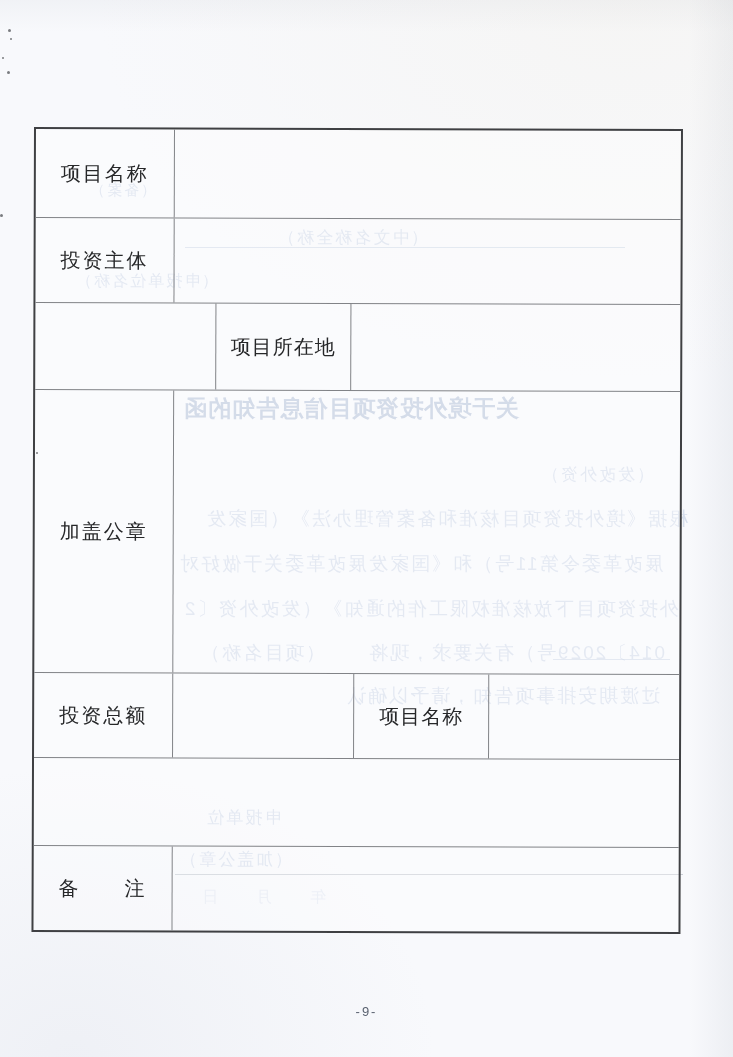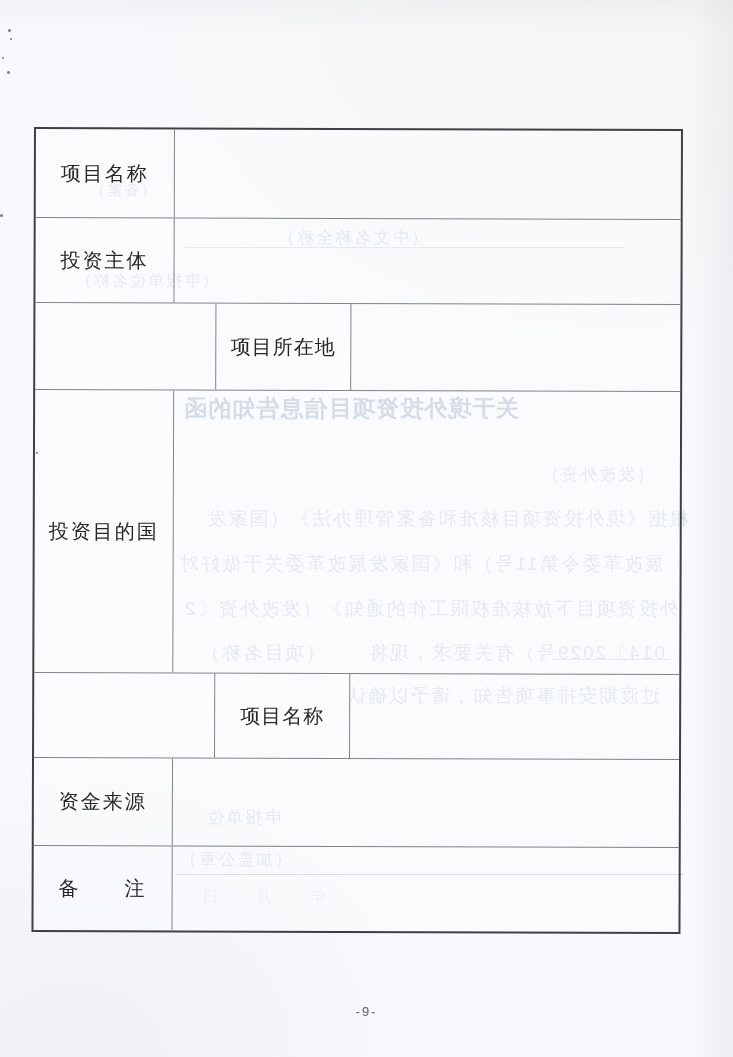--- a/index.html
+++ b/index.html
@@ -103,32 +103,32 @@
       <div class="cell c-val"></div>
     </div>
 
     <div class="t-row" style="height:87px">
       <div class="cell c-val mid"></div>
       <div class="cell c-label narrow">项目所在地</div>
       <div class="cell c-val"></div>
     </div>
 
     <div class="t-row" style="height:283px">
-      <div class="cell c-label">投资目的国</div>
+      <div class="cell c-label">加盖公章</div>
       <div class="cell c-val"></div>
     </div>
 
     <div class="t-row" style="height:85px">
+      <div class="cell c-label">投资总额</div>
       <div class="cell c-val mid"></div>
       <div class="cell c-label narrow">项目名称</div>
       <div class="cell c-val"></div>
     </div>
 
     <div class="t-row" style="height:88px">
-      <div class="cell c-label">资金来源</div>
       <div class="cell c-val"></div>
     </div>
 
     <div class="t-row" style="height:85px">
       <div class="cell c-label">备　　注</div>
       <div class="cell c-val"></div>
     </div>
 
   </div>
 

